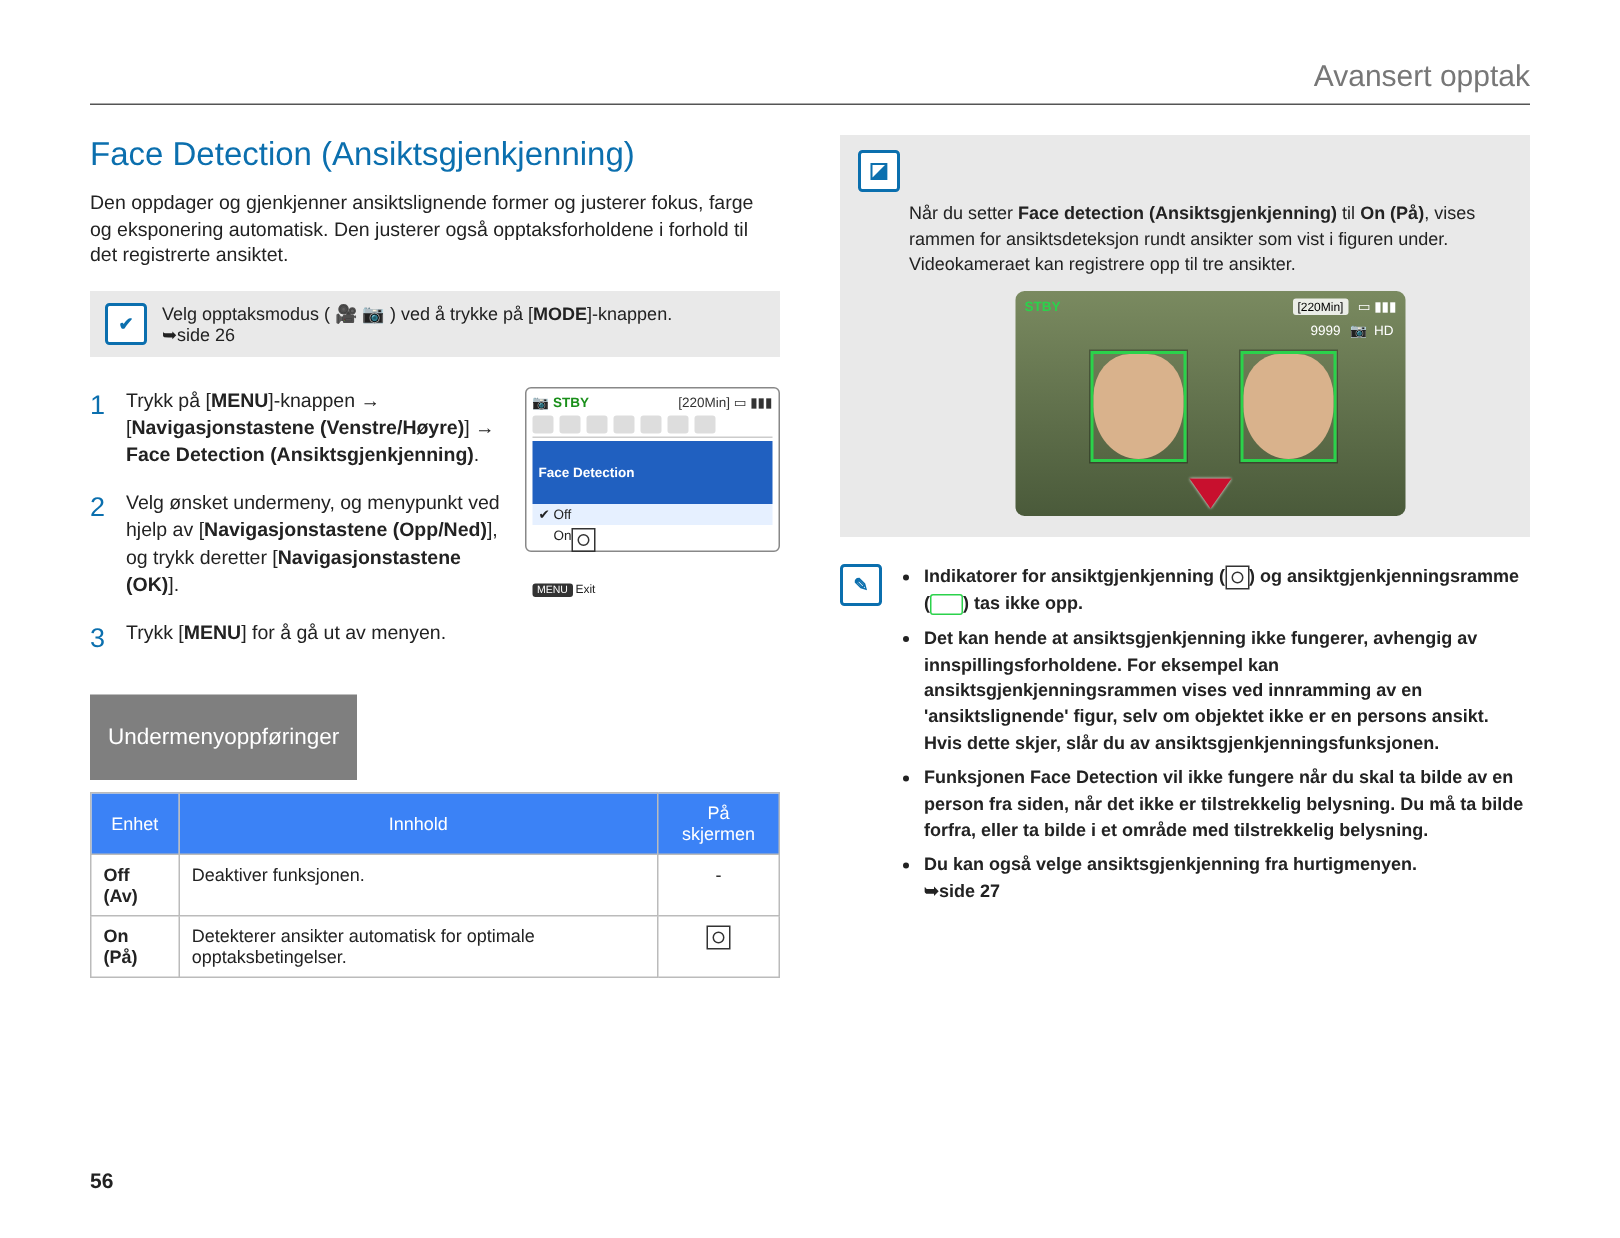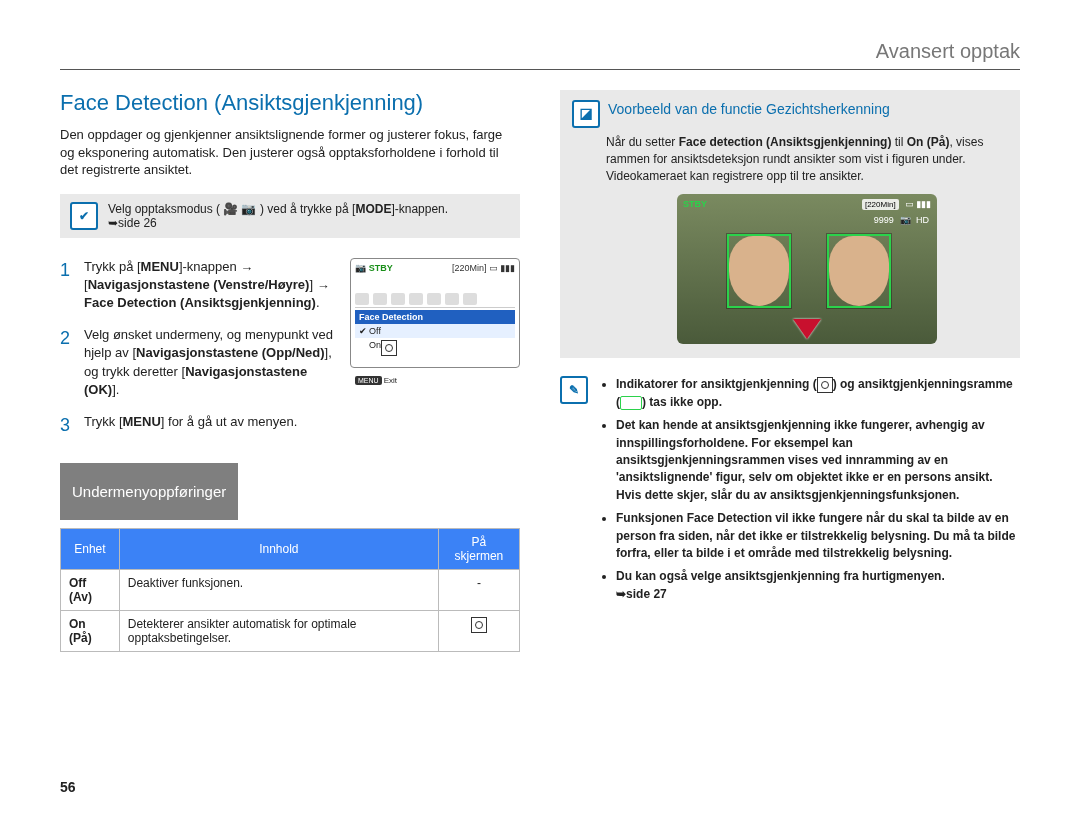--- a/index.html
+++ b/index.html
@@ -89,28 +89,28 @@
     background:#fff;
     border:1px solid #888;
     border-radius:4px;
     margin:0 0 10px 10px;
     font-size:9px;
     padding:4px;
     box-sizing:border-box;
   }
   .menu-screenshot .top{
     display:flex;justify-content:space-between;
-    font-size:9px;color:#333;margin-bottom:18px;
+    font-size:9px;color:#333;margin-bottom:2px;
   }
   .menu-screenshot .iconrow{
     display:flex;gap:4px;padding:2px 0;border-bottom:1px solid #ccc;margin-bottom:2px;
   }
   .menu-screenshot .iconrow span{width:14px;height:12px;background:#ddd;border-radius:2px;}
   .menu-screenshot .hdr{
-    background:#2060c0;color:#fff;padding:2px 4px;font-weight:bold;
+    background:#2060c0;color:#fff;padding:16px 4px;font-weight:bold;
   }
   .menu-screenshot .opt{padding:2px 4px;display:flex;justify-content:flex-start;}
   .menu-screenshot .opt.sel{background:#e6f0ff;}
   .menu-screenshot .footer{margin-top:18px;font-size:8px;}
   .menu-screenshot .footer .menu-tag{display:inline-block;background:#333;color:#fff;font-size:7px;padding:1px 3px;border-radius:2px;margin-right:2px;}
   .subhead-bar{
     display:inline-block;
     background:#7f7f7f;
     color:#fff;
     padding:20px 12px;
@@ -285,21 +285,20 @@
             <td class="c"><span class="face-icon"></span></td>
           </tr>
         </tbody>
       </table>
     </div>
 
     <div class="col">
       <div class="example-box">
         <div class="example-head">
           <span class="icon-sq">◪</span>
-          <span>Voorbeeld van de functie Gezichtsherkenning</span>
         </div>
         <div style="padding-left:34px">
           <span>Når du setter </span><b>Face detection (Ansiktsgjenkjenning)</b><span> til </span><b>On (På)</b><span>, vises rammen for ansiktsdeteksjon rundt ansikter som vist i figuren under.</span><br>
           <span>Videokameraet kan registrere opp til tre ansikter.</span>
           <div class="camera-preview">
             <div class="top">
               <span class="stby">STBY</span>
               <span>
                 <span class="tag">[220Min]</span>
                 <span style="margin-left:4px">▭ ▮▮▮</span>

